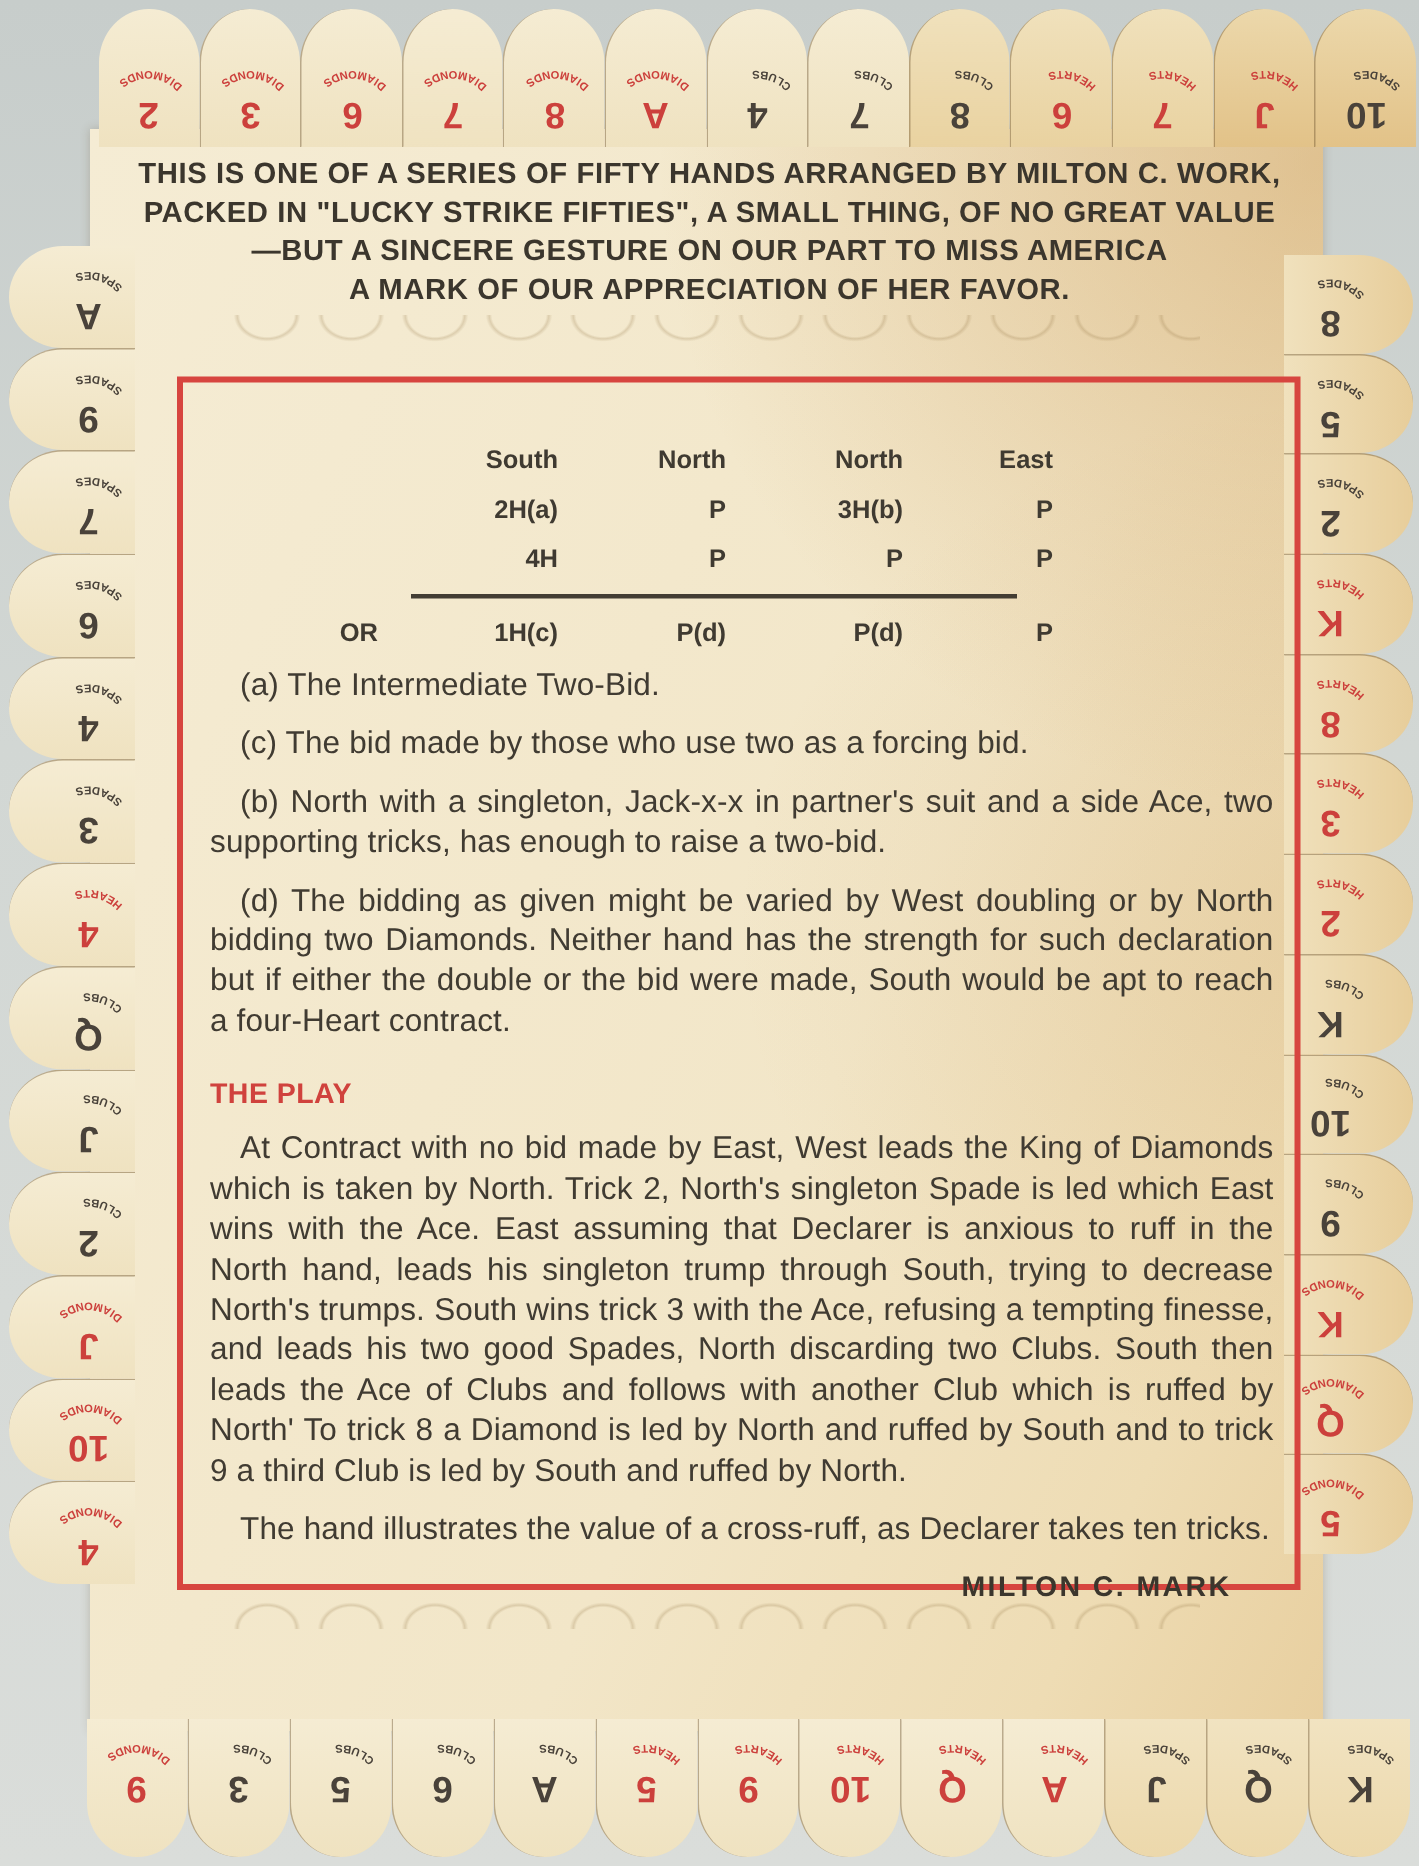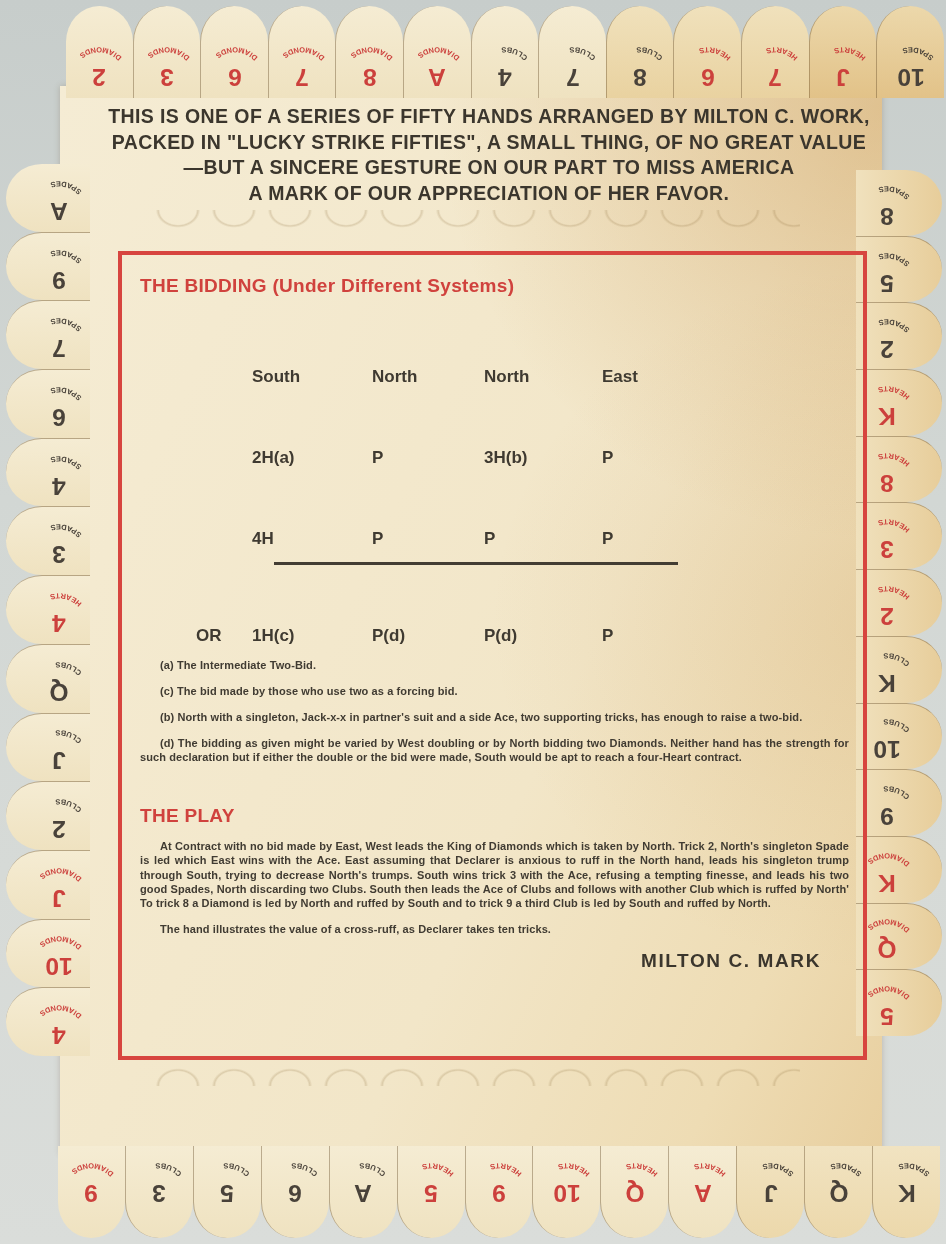--- a/index.html
+++ b/index.html
@@ -39,33 +39,33 @@
   .tab-col.left .tab{border-radius:36px 0 0 36px / 50% 0 0 50%;align-items:center;justify-content:flex-end;padding-right:1px;}
   .tab-col.left .tab + .tab{border-top:1px solid rgba(100,75,40,.40);}
   .tab-col.right .tab{border-radius:0 36px 36px 0 / 0 50% 50% 0;align-items:center;justify-content:flex-start;padding-left:1px;
     background:linear-gradient(90deg,#f0e1bd,#e7cd9a);}
   .tab-col.right .tab + .tab{border-top:1px solid rgba(100,75,40,.40);}
   
   .stamp{width:60px;height:64px;transform:rotate(180deg);overflow:visible;}
   .stamp .rank{font-size:27px;font-weight:700;text-anchor:middle;font-family:"Liberation Sans",sans-serif;}
   .stamp .suit-arc{font-size:8.2px;font-weight:700;letter-spacing:1px;font-family:"Liberation Sans",sans-serif;}
   
-  .header-block{position:absolute;left:88px;top:104px;width:802px;text-align:center;
+  .header-block{position:absolute;left:72px;top:104px;width:802px;text-align:center;
     color:#3b362d;font-weight:700;font-size:19.5px;line-height:1.32;letter-spacing:.4px;}
   
   .red-box{position:absolute;left:118px;top:251px;width:709px;height:781px;
     border:4px solid #d7453f;padding:20px 14px 0 18px;box-sizing:content-box;}
   .section-title{color:#d0423d;font-weight:700;font-size:19px;letter-spacing:.3px;}
-  .section-title.play{margin-top:41px;}
+  .section-title.play{margin-top:24px;}
   .btable{display:grid;grid-template-columns:56px 120px 112px 118px 100px;
     row-gap:13px;margin:22px 0 6px 56px;color:#3f3a31;font-weight:700;font-size:17px;}
-  .tcell{text-align:left;margin-top:48px;}
+  .tcell{text-align:right;}
   .tdivider{grid-column:1/6;border-top:3px solid #433d33;margin:0 24px 0 78px;height:0;}
-  .para{margin:12px 0;color:#403b32;font-size:11px;line-height:1.28;
-    text-align:justify;text-indent:20px;letter-spacing:.1px;font-weight:bold;}
+  .para{margin:12px 0;color:#403b32;font-size:21px;line-height:1.28;
+    text-align:justify;text-indent:20px;letter-spacing:.1px;}
   .signature{text-align:right;margin:14px 28px 0 0;color:#3b362d;
     font-weight:700;font-size:19px;letter-spacing:1.6px;}
 </style>
 </head>
 <body>
 
 <div class="scene">
   <div class="card-body"></div>
   <div class="cutline top"></div>
   <div class="cutline bottom"></div>
@@ -550,21 +550,20 @@
   <div class="header-block">
     <div>
         <div class="hline">THIS IS ONE OF A SERIES OF FIFTY HANDS ARRANGED BY MILTON C. WORK,</div>
         <div class="hline">PACKED IN "LUCKY STRIKE FIFTIES", A SMALL THING, OF NO GREAT VALUE</div>
         <div class="hline">—BUT A SINCERE GESTURE ON OUR PART TO MISS AMERICA</div>
         <div class="hline">A MARK OF OUR APPRECIATION OF HER FAVOR.</div>
       </div>
   </div>
 
   <div class="red-box">
-    <div class="section-title">THE BIDDING (Under Different Systems)</div>
     <div class="btable">
         <div class="tcell"></div>
         <div class="tcell">South</div>
         <div class="tcell">North</div>
         <div class="tcell">North</div>
         <div class="tcell">East</div>
         <div class="tcell"></div>
         <div class="tcell">2H(a)</div>
         <div class="tcell">P</div>
         <div class="tcell">3H(b)</div>

